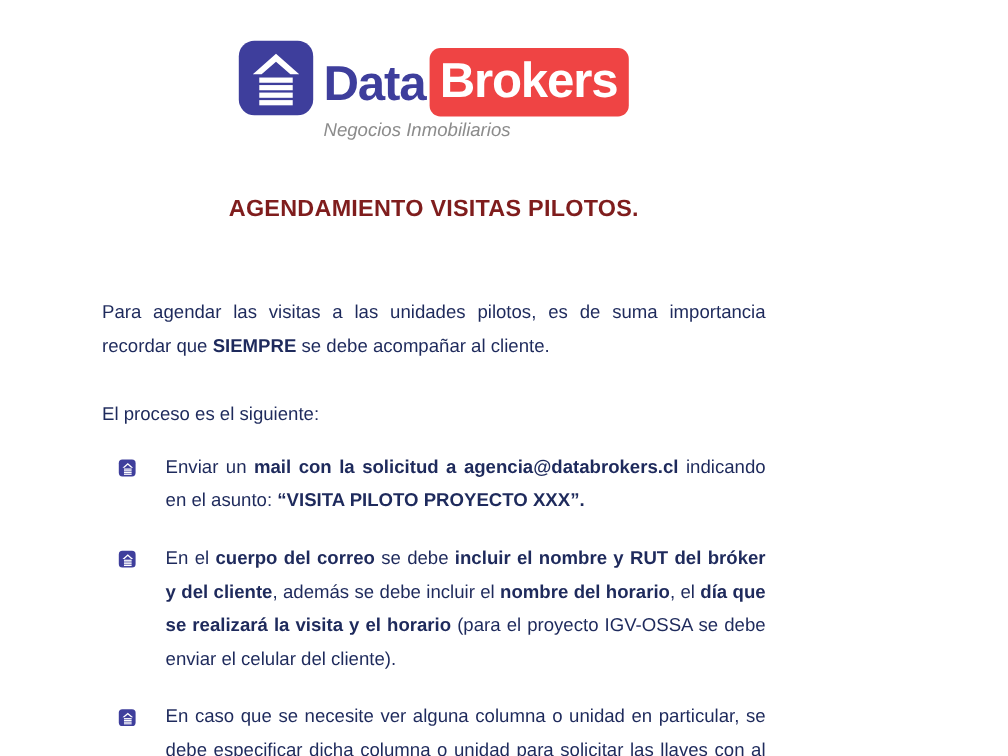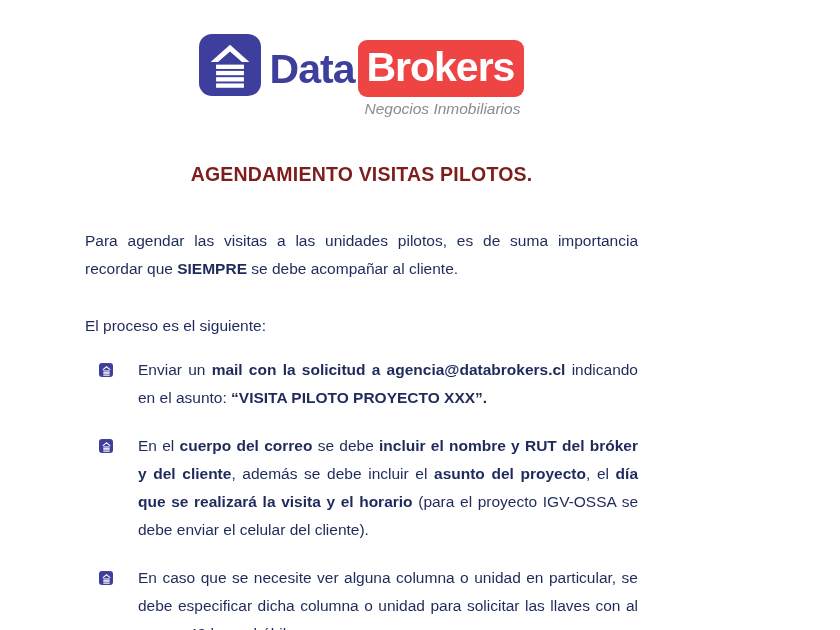--- a/index.html
+++ b/index.html
@@ -20,33 +20,33 @@
   .logo-data {
     color: #3e3e9c; font-weight: bold; font-size: 41px; letter-spacing: -1px; line-height: 1;
     padding-top: 8px;
   }
   .logo-badge {
     background: #ef4444; color: #ffffff; font-weight: bold; font-size: 41px;
     letter-spacing: -1px; line-height: 1; border-radius: 9px;
     padding: 7px 10px 9px 8px; margin-left: 4px; margin-top: 6px;
   }
   .logo-tagline {
-    color: #8c8c8c; font-style: italic; font-size: 15.5px; text-align: right;
+    color: #8c8c8c; font-style: italic; font-size: 15.5px; text-align: left;
     margin-top: 3px; padding-right: 4px;
   }
 
   
   .doc-title {
     text-align: center; font-weight: bold; font-size: 19.5px; letter-spacing: 0.2px;
     margin-top: 45px; color: #7f1d1d;
   }
 
   
   .body-text { font-size: 15.5px; line-height: 28px; text-align: justify; }
-  .intro { margin-top: 41px; }
+  .intro { margin-top: 61px; }
   .process-label { margin-top: 29px; }
   b { font-weight: bold; }
 
   
   .bullets { margin-top: 16px; }
   .bullet-row { display: flex; align-items: flex-start; gap: 25px; margin-left: 14px; margin-top: 20px; }
   .bullet-row:first-child { margin-top: 0; }
   .bullet-icon {
     width: 14px; height: 14px; background: #3e3e9c; border-radius: 3px;
     margin-top: 7px; flex: 0 0 auto; display: flex; align-items: center; justify-content: center;
@@ -108,21 +108,21 @@
     <div class="bullet-row">
       <div class="bullet-icon">
         <svg viewBox="0 0 62 62" xmlns="http://www.w3.org/2000/svg">
           <path d="M31 5 L56 27 L46.5 27 L31 13.5 L15.5 27 L6 27 Z" fill="#ffffff"></path>
           <rect x="13" y="30.5" width="36" height="5.6" fill="#ffffff"></rect>
           <rect x="13" y="38.6" width="36" height="5.6" fill="#ffffff"></rect>
           <rect x="13" y="46.7" width="36" height="5.6" fill="#ffffff"></rect>
           <rect x="13" y="54.8" width="36" height="5.6" fill="#ffffff"></rect>
         </svg>
       </div>
-      <div class="bullet-text">En el <b>cuerpo del correo</b> se debe <b>incluir el nombre y RUT del bróker y del cliente</b>, además se debe incluir el <b>asunto del proyecto</b>, el <b>día que se realizará la visita y el horario</b> (para el proyecto IGV-OSSA se debe enviar el celular del cliente).</div>
+      <div class="bullet-text">En el <b>cuerpo del correo</b> se debe <b>incluir el nombre y RUT del bróker y del cliente</b>, además se debe incluir el <b>nombre del horario</b>, el <b>día que se realizará la visita y el horario</b> (para el proyecto IGV-OSSA se debe enviar el celular del cliente).</div>
     </div>
 
     <div class="bullet-row">
       <div class="bullet-icon">
         <svg viewBox="0 0 62 62" xmlns="http://www.w3.org/2000/svg">
           <path d="M31 5 L56 27 L46.5 27 L31 13.5 L15.5 27 L6 27 Z" fill="#ffffff"></path>
           <rect x="13" y="30.5" width="36" height="5.6" fill="#ffffff"></rect>
           <rect x="13" y="38.6" width="36" height="5.6" fill="#ffffff"></rect>
           <rect x="13" y="46.7" width="36" height="5.6" fill="#ffffff"></rect>
           <rect x="13" y="54.8" width="36" height="5.6" fill="#ffffff"></rect>

